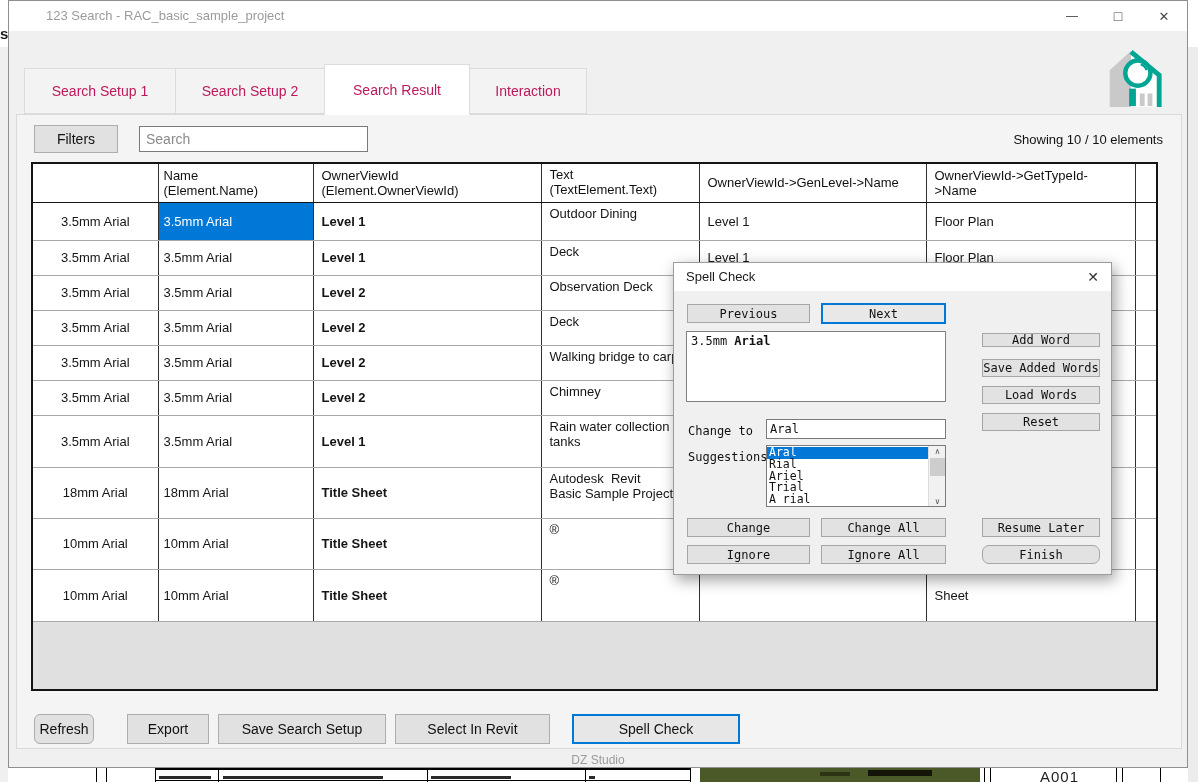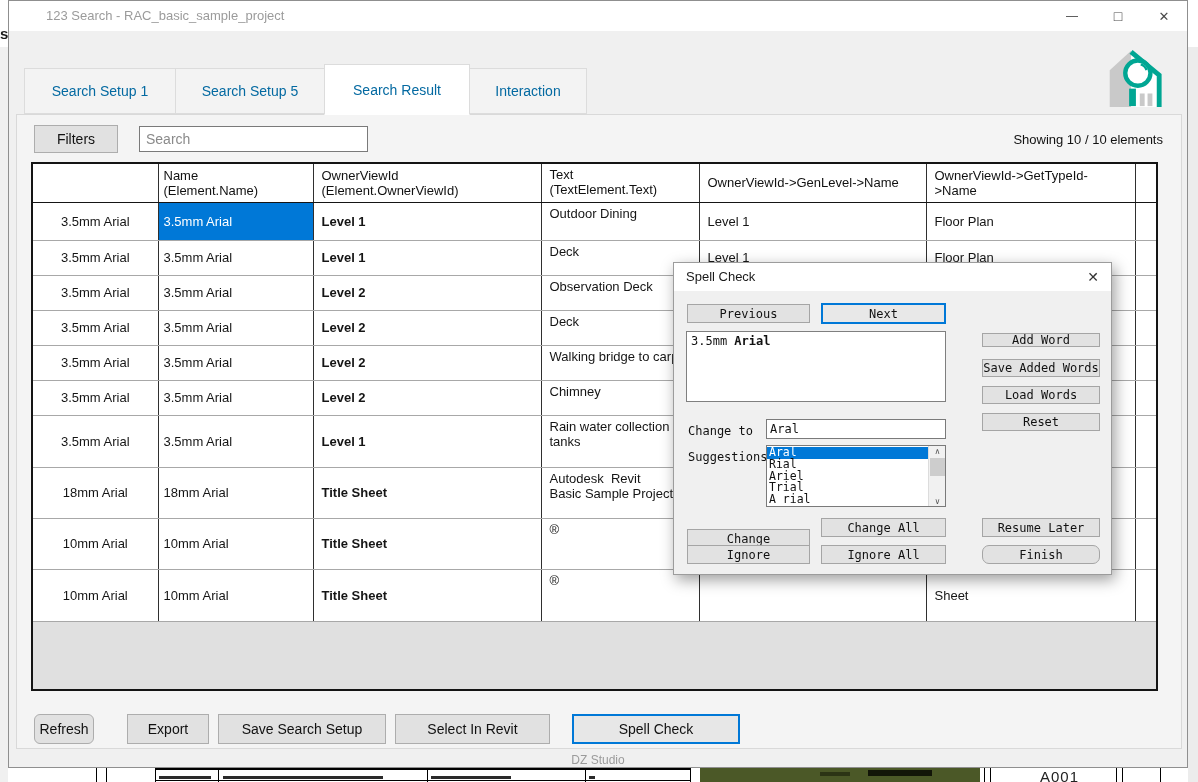--- a/index.html
+++ b/index.html
@@ -31,21 +31,21 @@
   .win-btn { width:46px; height:30px; display:flex; align-items:center; justify-content:center; color:#4a4a4a; font-size:13px; }
   .win-btn.min { font-size:12px; }
   .win-btn.max { font-size:14px; }
   .win-btn.close { font-size:13px; }
 
   
   .logo { position:absolute; right:18px; top:44px; width:72px; height:64px; }
 
   
   .tabs { position:absolute; left:15px; top:62px; height:51px; display:flex; align-items:flex-end; z-index:3; }
-  .tab { height:46px; background:#f3f3f3; border:1px solid #dcdcdc; margin-right:-1px; display:flex; align-items:center; justify-content:center; font-size:14px; color:#0369a1; }
+  .tab { height:46px; background:#f3f3f3; border:1px solid #dcdcdc; margin-right:-1px; display:flex; align-items:center; justify-content:center; font-size:14px; color:#be185d; }
   .tab.active { height:51px; background:#fff; border-bottom:1px solid #fff; margin-bottom:-1px; z-index:4; }
 
   .panel { position:absolute; left:7px; top:113px; width:1166px; height:635px; background:#f4f4f4; border:1px solid #d9d9d9; }
 
   .btn { background:#e1e1e1; border:1px solid #adadad; font-size:14px; color:#111; display:flex; align-items:center; justify-content:center; font-family:"Liberation Sans", sans-serif; }
   .filters-btn { position:absolute; left:25px; top:124px; width:84px; height:28px; }
   .search-input { position:absolute; left:130px; top:125px; width:229px; height:26px; border:1px solid #7a7a7a; font-size:14px; padding:0 6px; color:#111; background:#fff; font-family:"Liberation Sans", sans-serif; }
   .search-input::placeholder { color:#8a8a8a; }
   .showing { position:absolute; right:24px; top:131px; font-size:13px; color:#111; }
 
@@ -91,21 +91,21 @@
   .d-suggest-label  { left:14px; top:187px; }
   .d-changeto-input { position:absolute; left:92px; top:156px; width:180px; height:20px; background:#fff; border:1px solid #7a7a7a; padding:0 3px; color:#111; font-family:"DejaVu Sans Mono", monospace; font-size:12px; }
   .d-listbox { position:absolute; left:92px; top:182px; width:180px; height:62px; background:#fff; border:1px solid #7a7a7a; }
   .d-list-items { position:absolute; left:0; top:1px; right:17px; bottom:0; overflow:hidden; }
   .d-list-item { font-family:"DejaVu Sans Mono", monospace; font-size:11.5px; line-height:11.8px; padding-left:2px; color:#111; white-space:pre; }
   .d-list-item.selected { background:#0078d7; color:#fff; }
   .d-scroll { position:absolute; right:0; top:0; width:17px; height:60px; background:#f1f1f1; border-left:1px solid #dcdcdc; }
   .d-scroll .arr { position:absolute; left:0; width:17px; height:10px; display:flex; align-items:center; justify-content:center; font-size:8px; color:#555; }
   .d-scroll .arr.up { top:0; } .d-scroll .arr.down { bottom:0; }
   .d-scroll .thumb { position:absolute; left:1px; top:12px; width:15px; height:18px; background:#cdcdcd; }
-  .d-change  { left:13px;  top:255px; width:123px; height:19px;margin-top:11px; }
+  .d-change  { left:13px;  top:255px; width:123px; height:19px; }
   .d-changeall { left:147px; top:255px; width:125px; height:19px; }
   .d-resume  { left:308px; top:255px; width:118px; height:19px; }
   .d-ignore  { left:13px;  top:282px; width:123px; height:19px; }
   .d-ignoreall { left:147px; top:282px; width:125px; height:19px; }
   .d-finish  { left:308px; top:282px; width:118px; height:19px;border-radius:7px; }
 </style>
 </head>
 <body>
 
 <div id="root">
@@ -161,21 +161,21 @@
       <circle cx="41" cy="29" r="13" fill="#ffffff" stroke="#00a693" stroke-width="4.5"></circle>
       <path d="M 44 20 A 9 9 0 0 1 50 26" fill="none" stroke="#00a693" stroke-width="2.5"></path>
       <rect x="22" y="50" width="5" height="13" fill="#c9c9c9"></rect>
       <rect x="32" y="45" width="7" height="18" fill="#00a693"></rect>
       <rect x="43" y="50" width="5" height="13" fill="#c9c9c9"></rect>
       <rect x="51" y="50" width="5" height="13" fill="#c9c9c9"></rect>
     </svg>
 
     <div class="tabs">
       <div class="tab" style="width:152px">Search Setup 1</div>
-      <div class="tab" style="width:150px">Search Setup 5</div>
+      <div class="tab" style="width:150px">Search Setup 2</div>
       <div class="tab active" style="width:146px">Search Result</div>
       <div class="tab" style="width:118px">Interaction</div>
     </div>
 
     <div class="panel"></div>
 
     <button class="btn filters-btn">Filters</button>
     <input class="search-input" placeholder="Search" style="">
     <div class="showing">Showing 10 / 10 elements</div>
 

